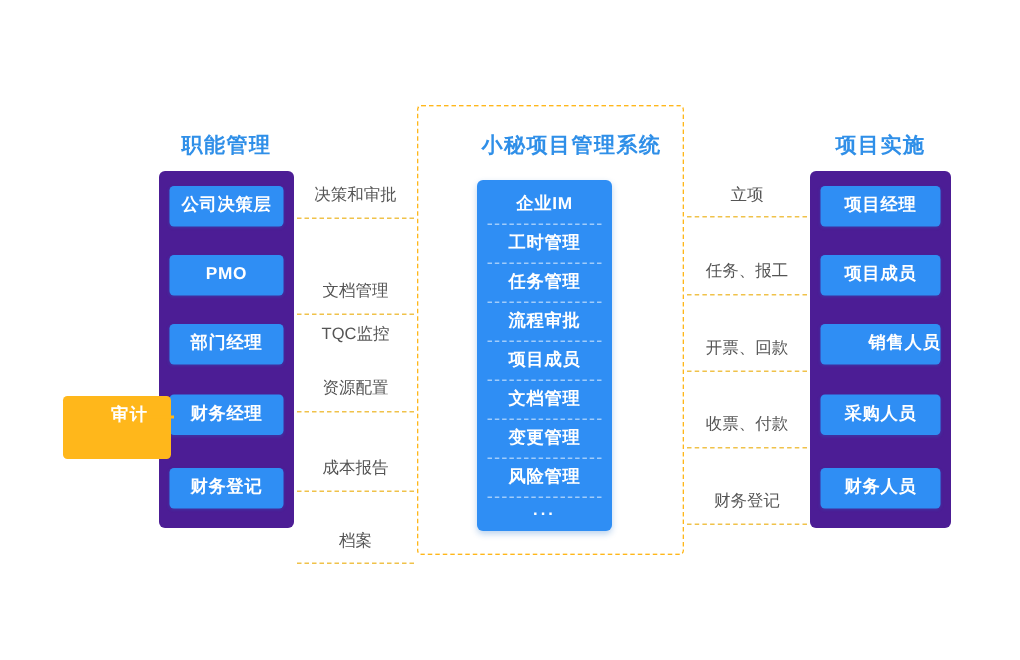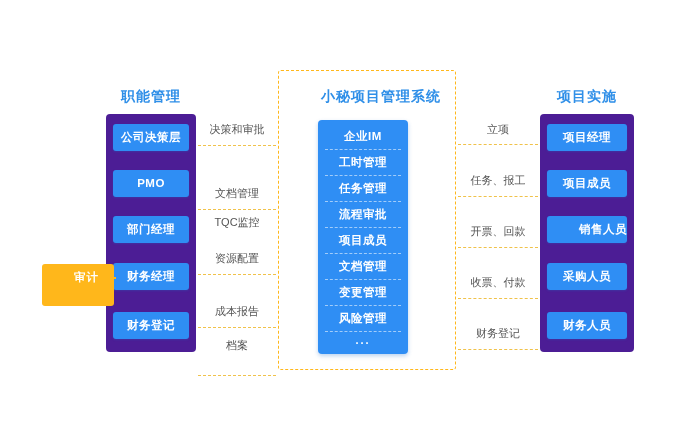--- a/index.html
+++ b/index.html
@@ -145,21 +145,21 @@
     height: 0;
     border-top: 1px dashed #f0c24a;
   }
 
   
   #l-lab-0 { top: 12px; }  #l-rule-0 { top: 35px; }
   #l-lab-1 { top: 76px; }  #l-rule-1 { top: 99px; }
   #l-lab-2 { top: 105px; }
   #l-lab-3 { top: 141px; } #l-rule-2 { top: 164px; }
   #l-lab-4 { top: 194px; } #l-rule-3 { top: 217px; }
-  #l-lab-5 { top: 228px; } #l-rule-4 { top: 265px; }
+  #l-lab-5 { top: 243px; } #l-rule-4 { top: 265px; }
 
   
   #r-lab-0 { top: 12px; }  #r-rule-0 { top: 34px; }
   #r-lab-1 { top: 63px; }  #r-rule-1 { top: 86px; }
   #r-lab-2 { top: 114px; } #r-rule-2 { top: 137px; }
   #r-lab-3 { top: 165px; } #r-rule-3 { top: 188px; }
   #r-lab-4 { top: 216px; } #r-rule-4 { top: 239px; }
 </style>
 </head>
 <body>

